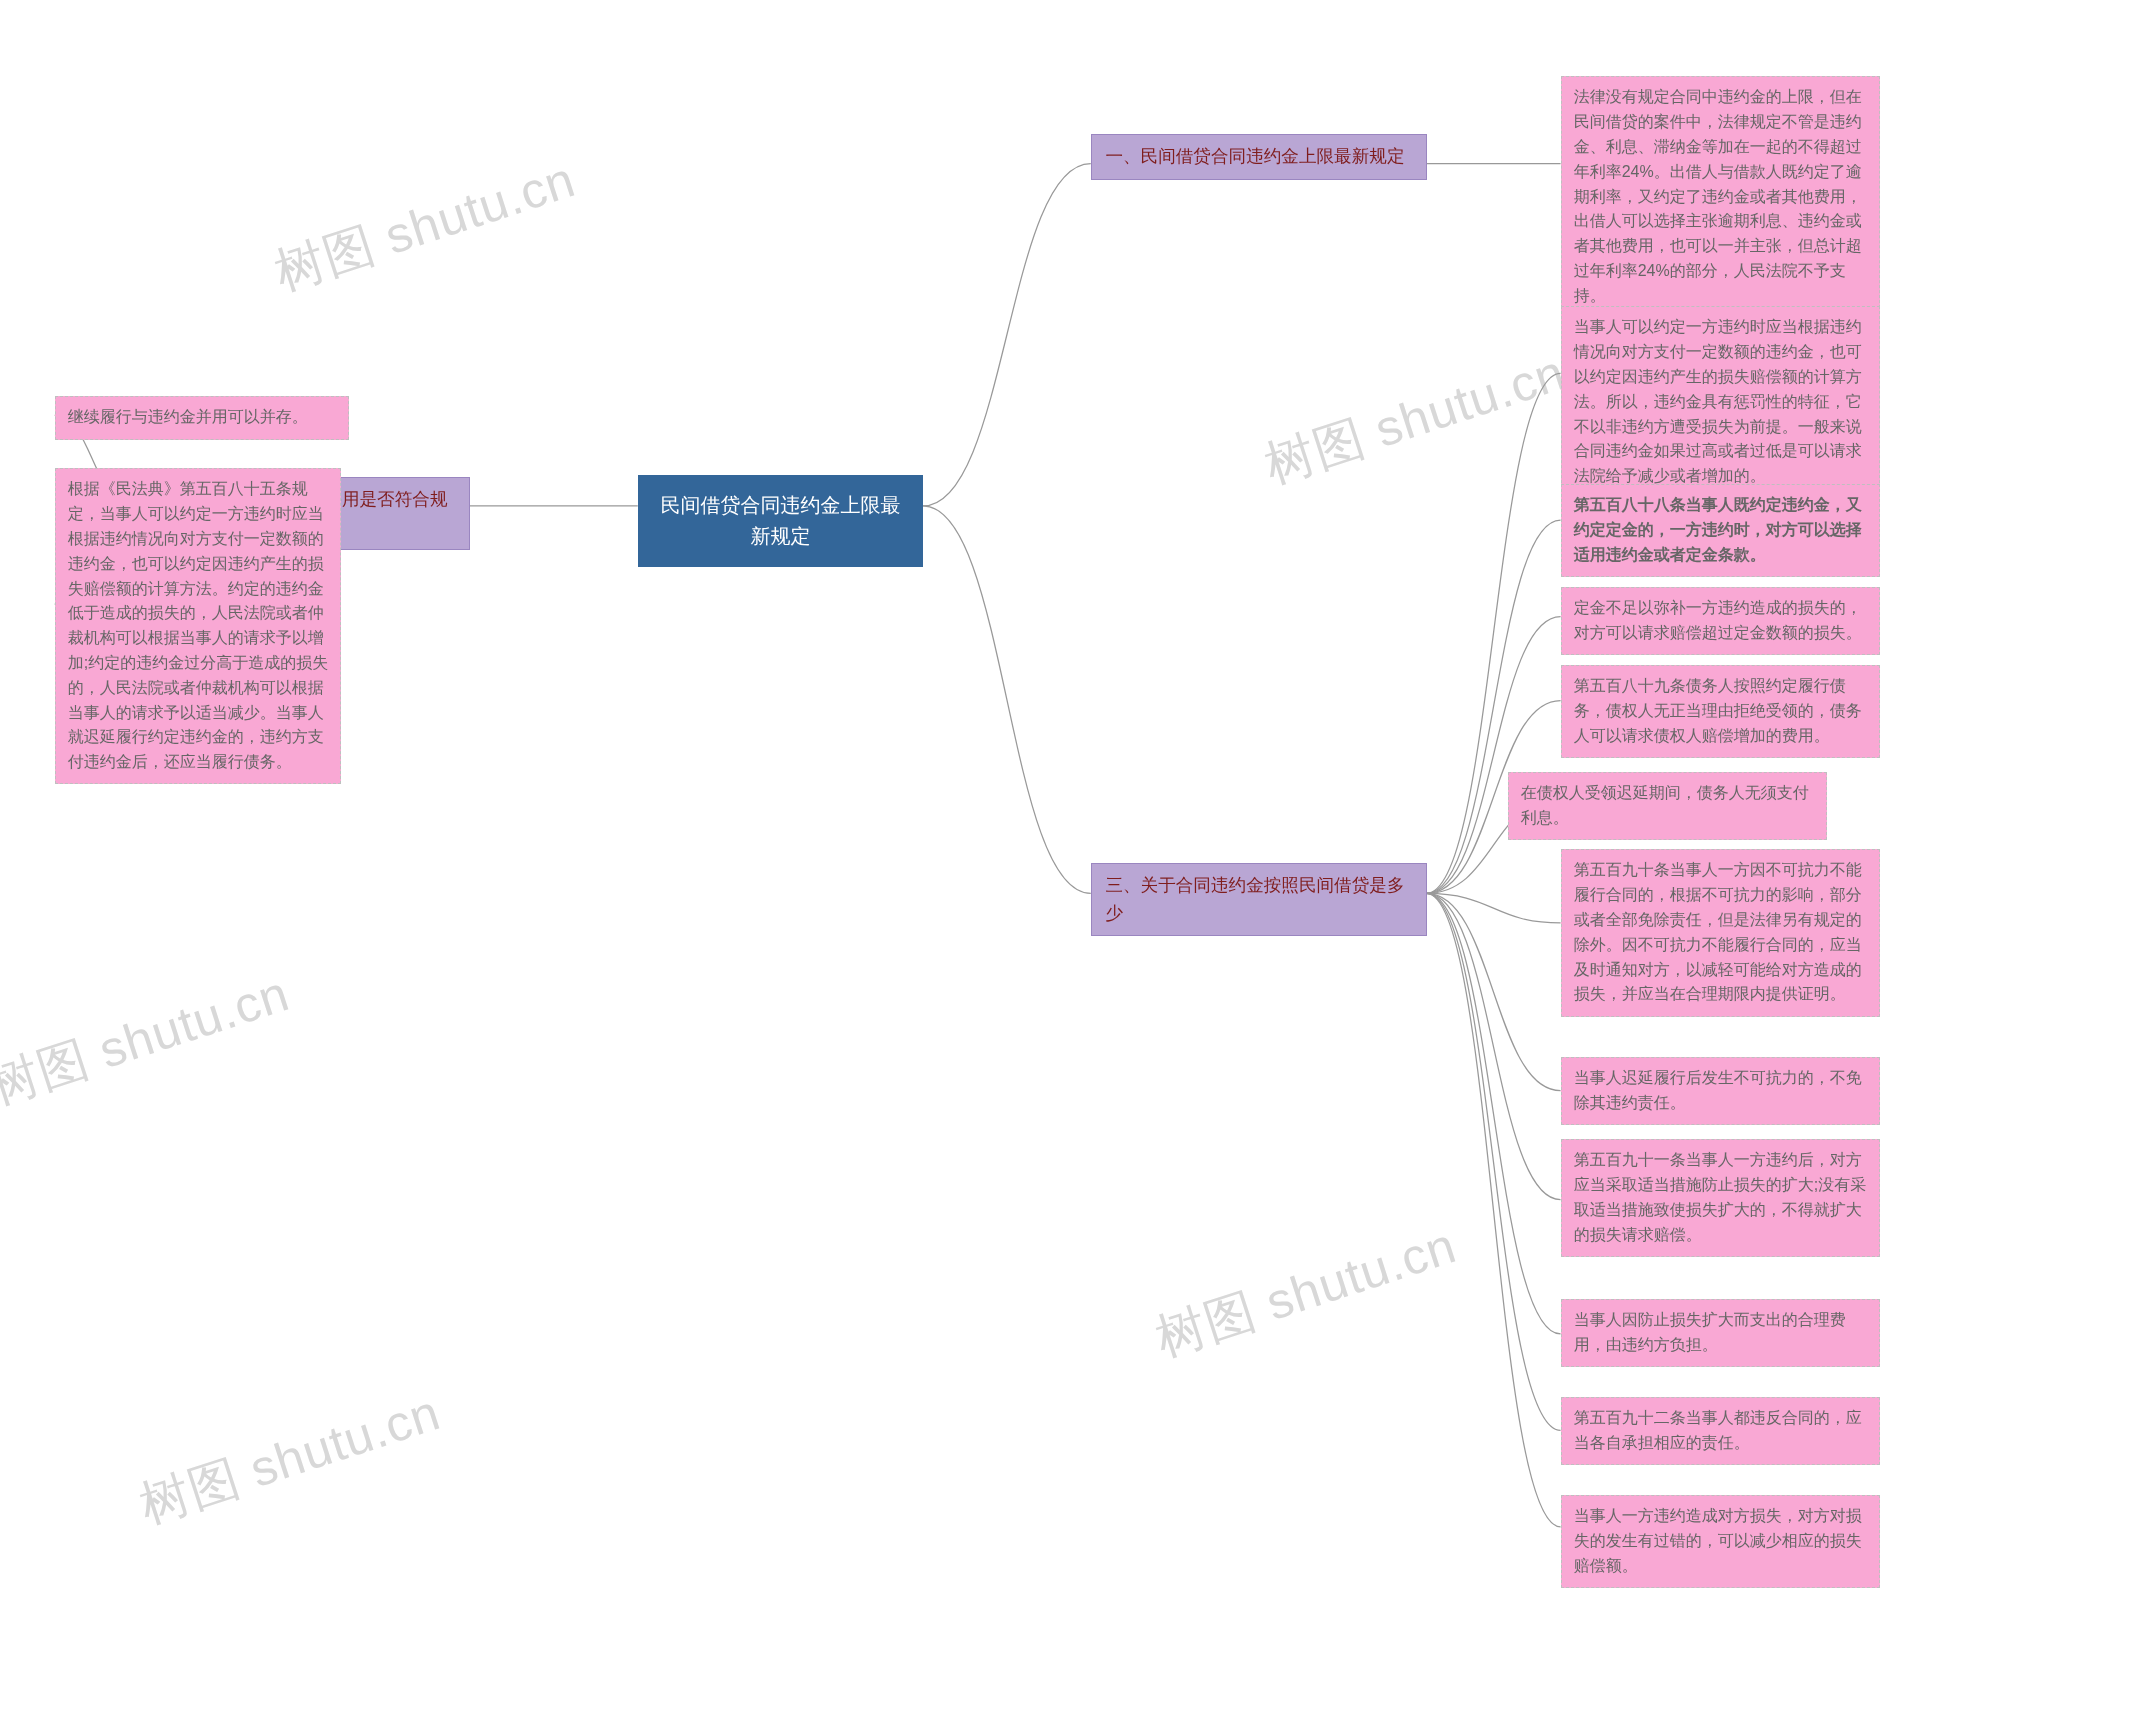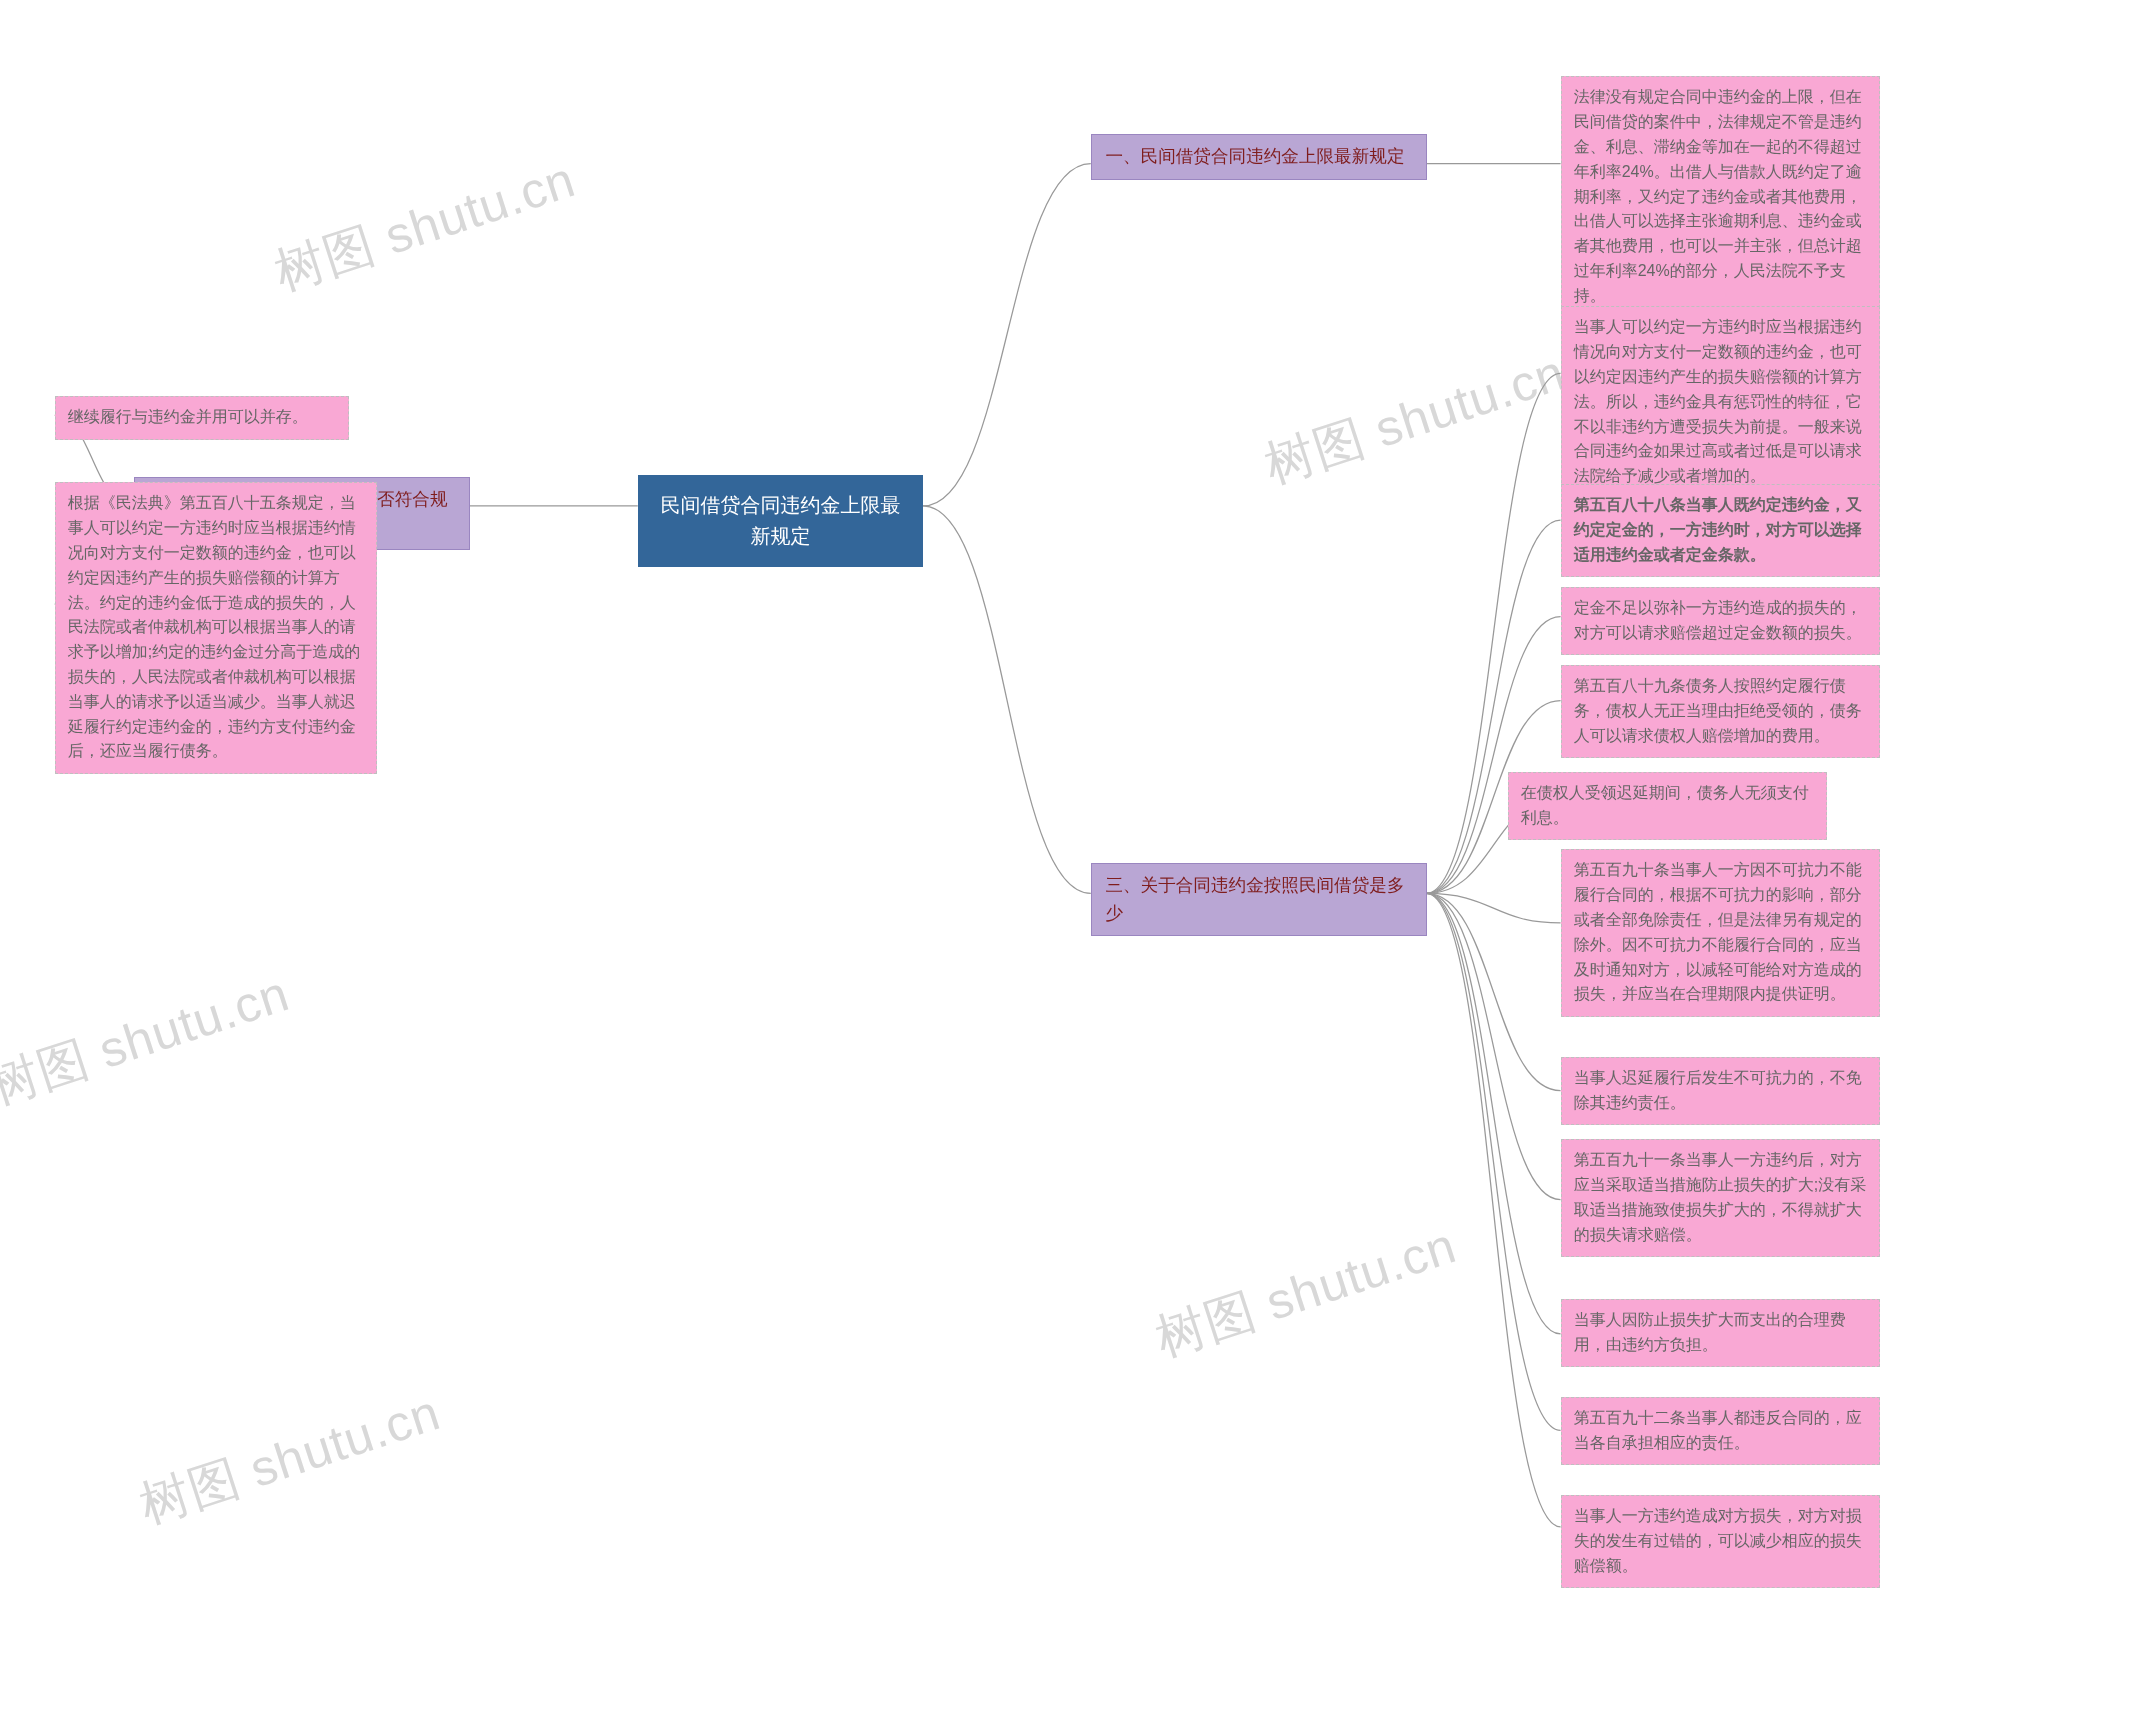--- a/index.html
+++ b/index.html
@@ -113,21 +113,21 @@
 </div>
 
 <div class="node branch" style="left:134px; top:477px;">
   <span>二、继续履行与违约金并用是否符合规定</span>
 </div>
 
 <div class="node leaf" style="left:55px; top:396px; width:294px;">
   <span>继续履行与违约金并用可以并存。</span>
 </div>
 
-<div class="node leaf" style="left:55px; top:482px; width:322px;">
+<div class="node leaf" style="left:55px; top:468px; width:286px;">
   <span>根据《民法典》第五百八十五条规定，当事人可以约定一方违约时应当根据违约情况向对方支付一定数额的违约金，也可以约定因违约产生的损失赔偿额的计算方法。约定的违约金低于造成的损失的，人民法院或者仲裁机构可以根据当事人的请求予以增加;约定的违约金过分高于造成的损失的，人民法院或者仲裁机构可以根据当事人的请求予以适当减少。当事人就迟延履行约定违约金的，违约方支付违约金后，还应当履行债务。</span>
 </div>
 
 <div class="node branch" style="left:1091px; top:863px;">
   <span>三、关于合同违约金按照民间借贷是多少</span>
 </div>
 
 <div class="node leaf" style="left:1561px; top:306px;">
   <span>当事人可以约定一方违约时应当根据违约情况向对方支付一定数额的违约金，也可以约定因违约产生的损失赔偿额的计算方法。所以，违约金具有惩罚性的特征，它不以非违约方遭受损失为前提。一般来说合同违约金如果过高或者过低是可以请求法院给予减少或者增加的。</span>
 </div>

